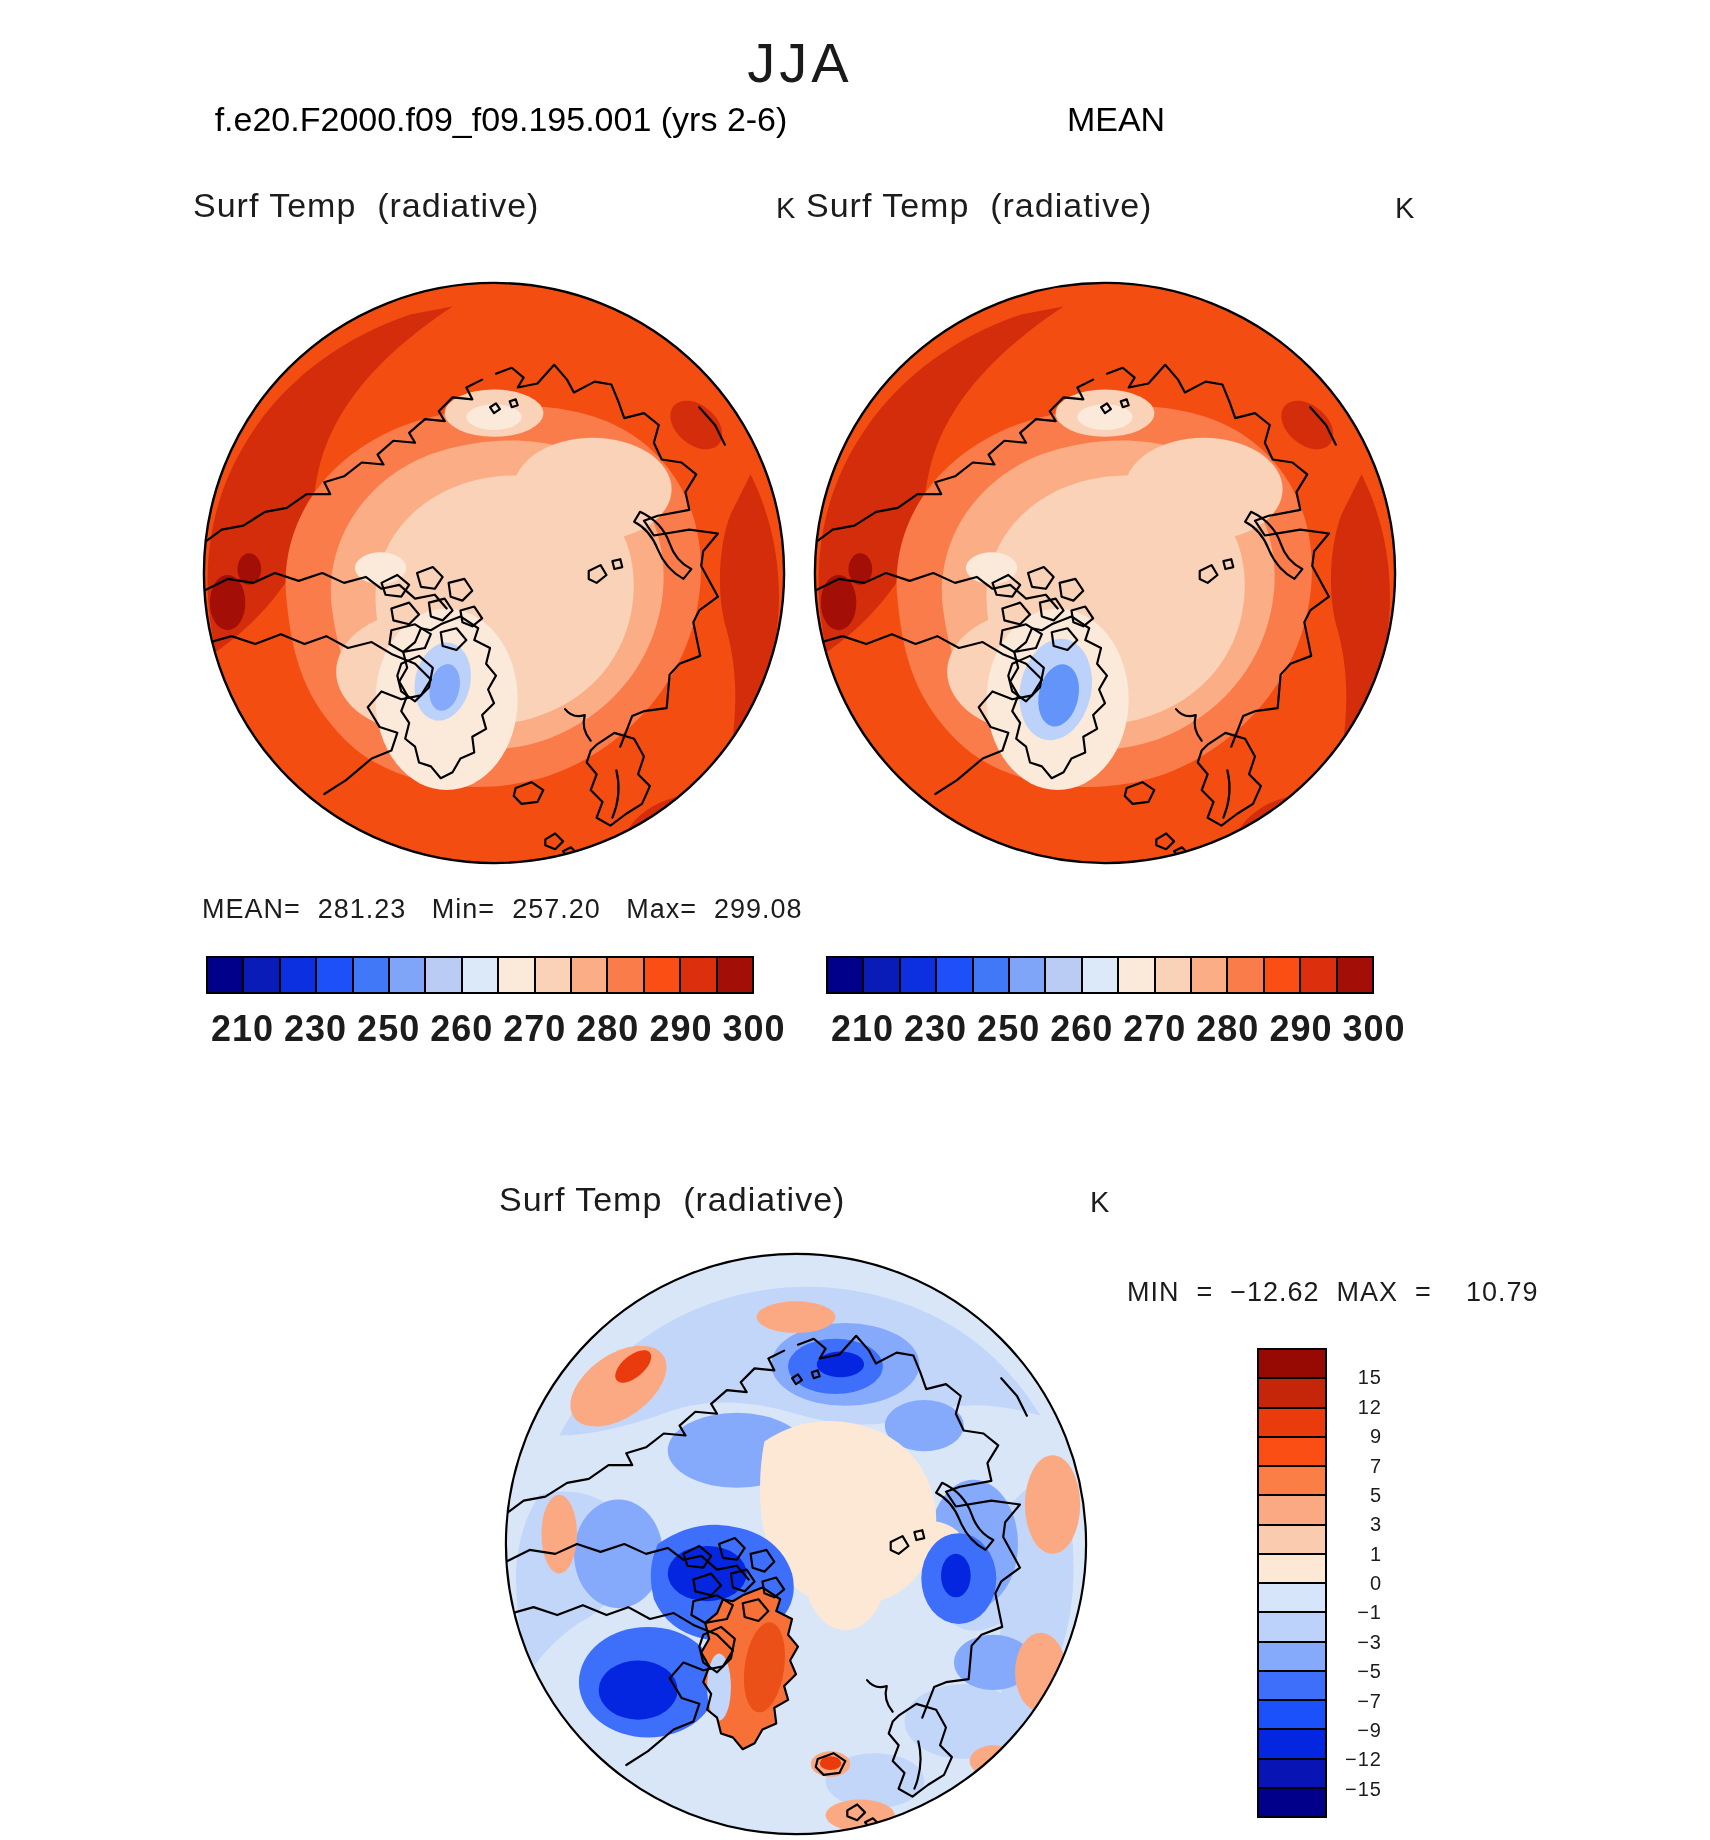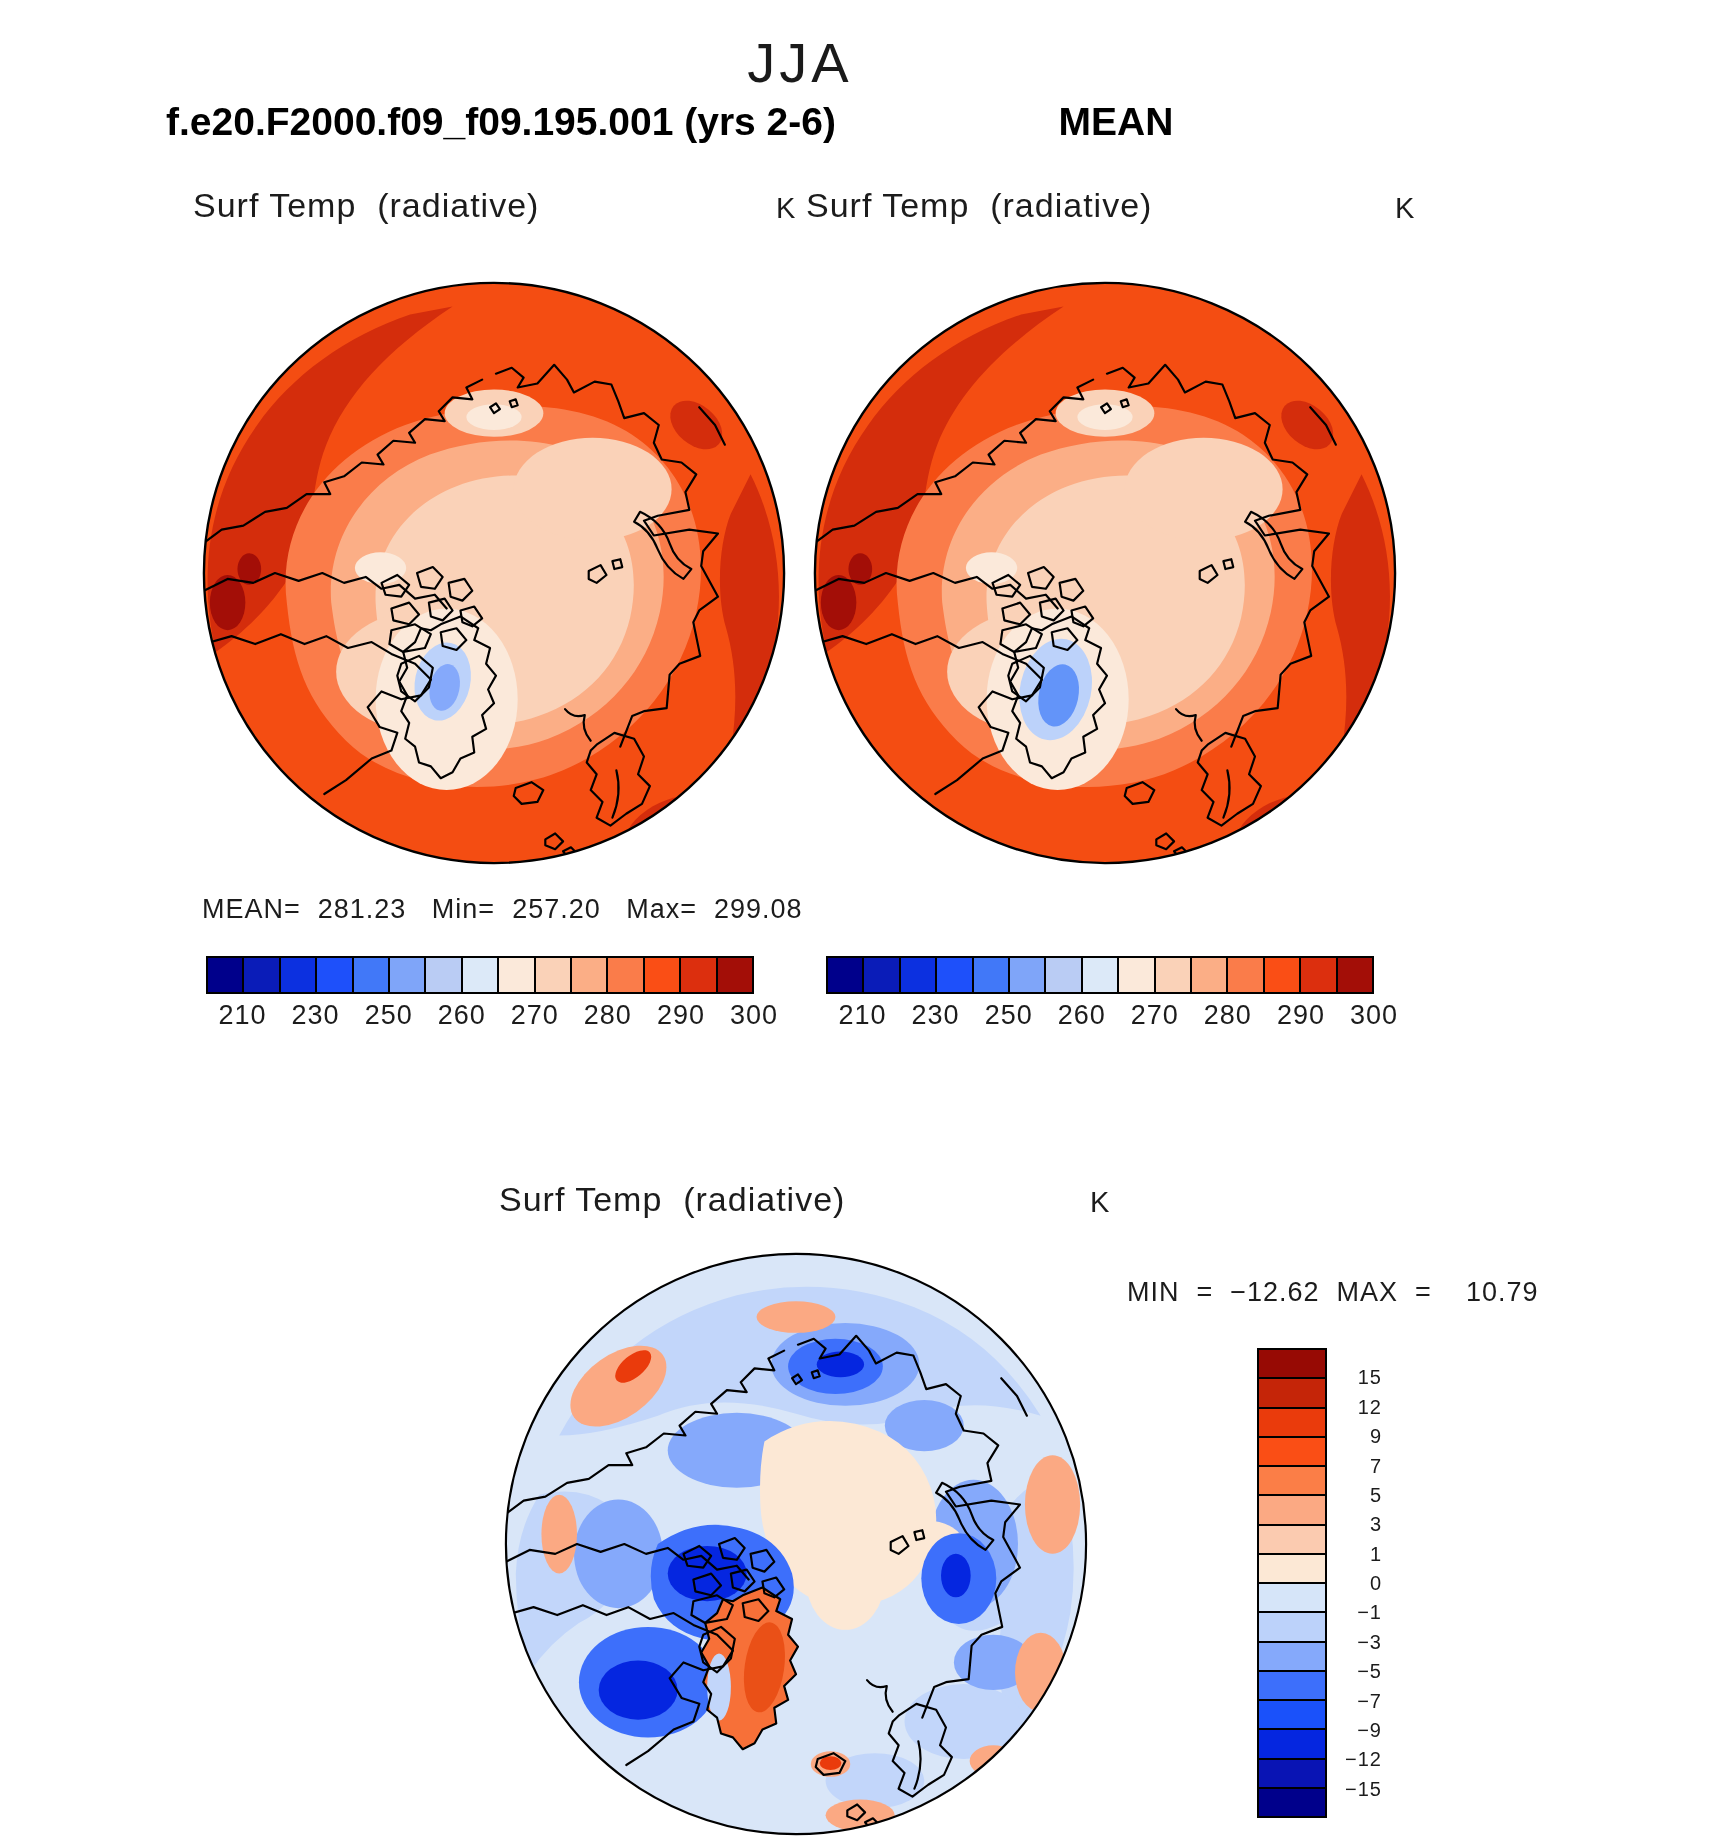--- a/index.html
+++ b/index.html
@@ -1,27 +1,27 @@
 <!DOCTYPE html>
 <html><head>
 <meta charset="utf-8">
 <style>
   html,body{margin:0;padding:0;background:#ffffff;}
   .page{position:relative;width:1710px;height:1840px;background:#ffffff;overflow:hidden;
         font-family:"Liberation Sans", sans-serif;color:#000;}
   .abs{position:absolute;text-align:center;}
   .center{transform:translateX(-50%);}
   .season{font-size:56px;font-weight:400;letter-spacing:4px;color:#1a1a1a;}
-  .casetitle{font-size:39px;font-weight:700;letter-spacing:0px;white-space:nowrap;}
+  .casetitle{font-size:34px;font-weight:400;letter-spacing:0px;white-space:nowrap;}
   .thin{font-weight:400;color:#1c1c1c;letter-spacing:1px;white-space:pre;}
   .maplabel{font-size:34px;}
   .unit{font-size:29px;}
   .stats{font-size:27px;}
   .tickrow{position:absolute;height:34px;}
-  .tick{position:absolute;top:0;transform:translateX(-50%);font-size:27px;font-weight:400;
+  .tick{position:absolute;top:8px;transform:translateX(-50%);font-size:36px;font-weight:700;
         color:#1c1c1c;letter-spacing:1px;white-space:nowrap;}
   .hbar{position:absolute;display:flex;border:2px solid #000;box-sizing:border-box;background:#fff;}
   .hseg{flex:1 1 0;border-left:2px solid #000;}
   .hseg:first-child{border-left:none;}
   .vbar{position:absolute;display:flex;flex-direction:column;border:2px solid #000;box-sizing:border-box;}
   .vseg{flex:1 1 0;border-top:2px solid #000;}
   .vseg:first-child{border-top:none;}
   .vlabels{position:absolute;}
   .vlab{position:absolute;right:0;transform:translateY(-50%);font-size:20px;font-weight:400;
         color:#1c1c1c;letter-spacing:1px;white-space:nowrap;}

